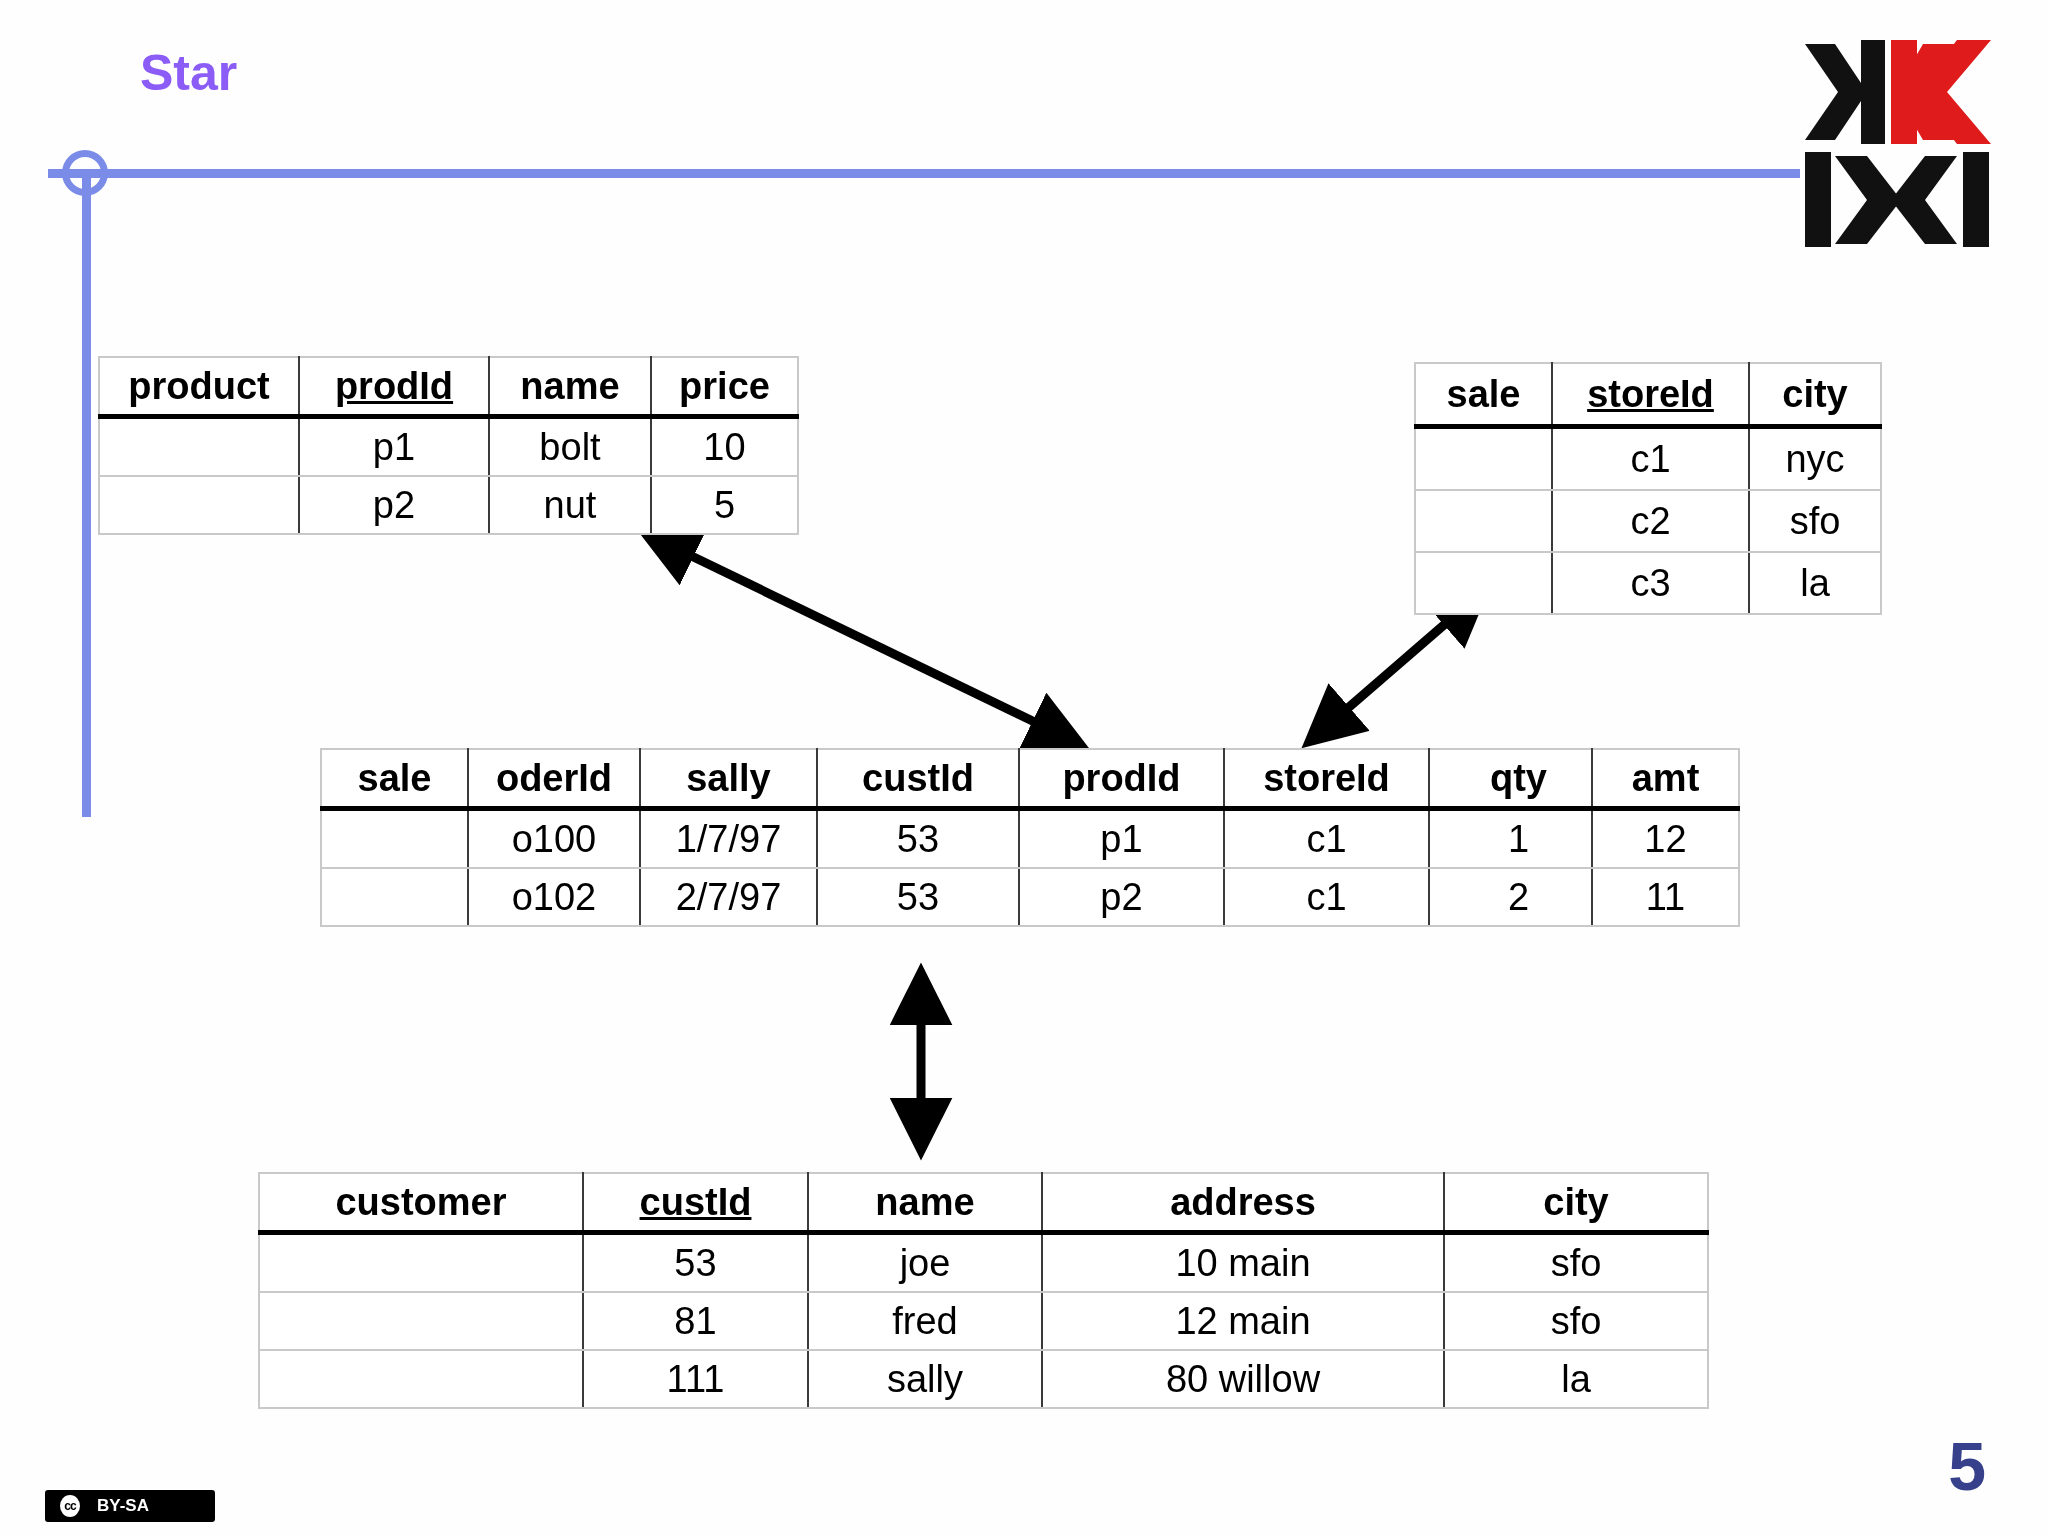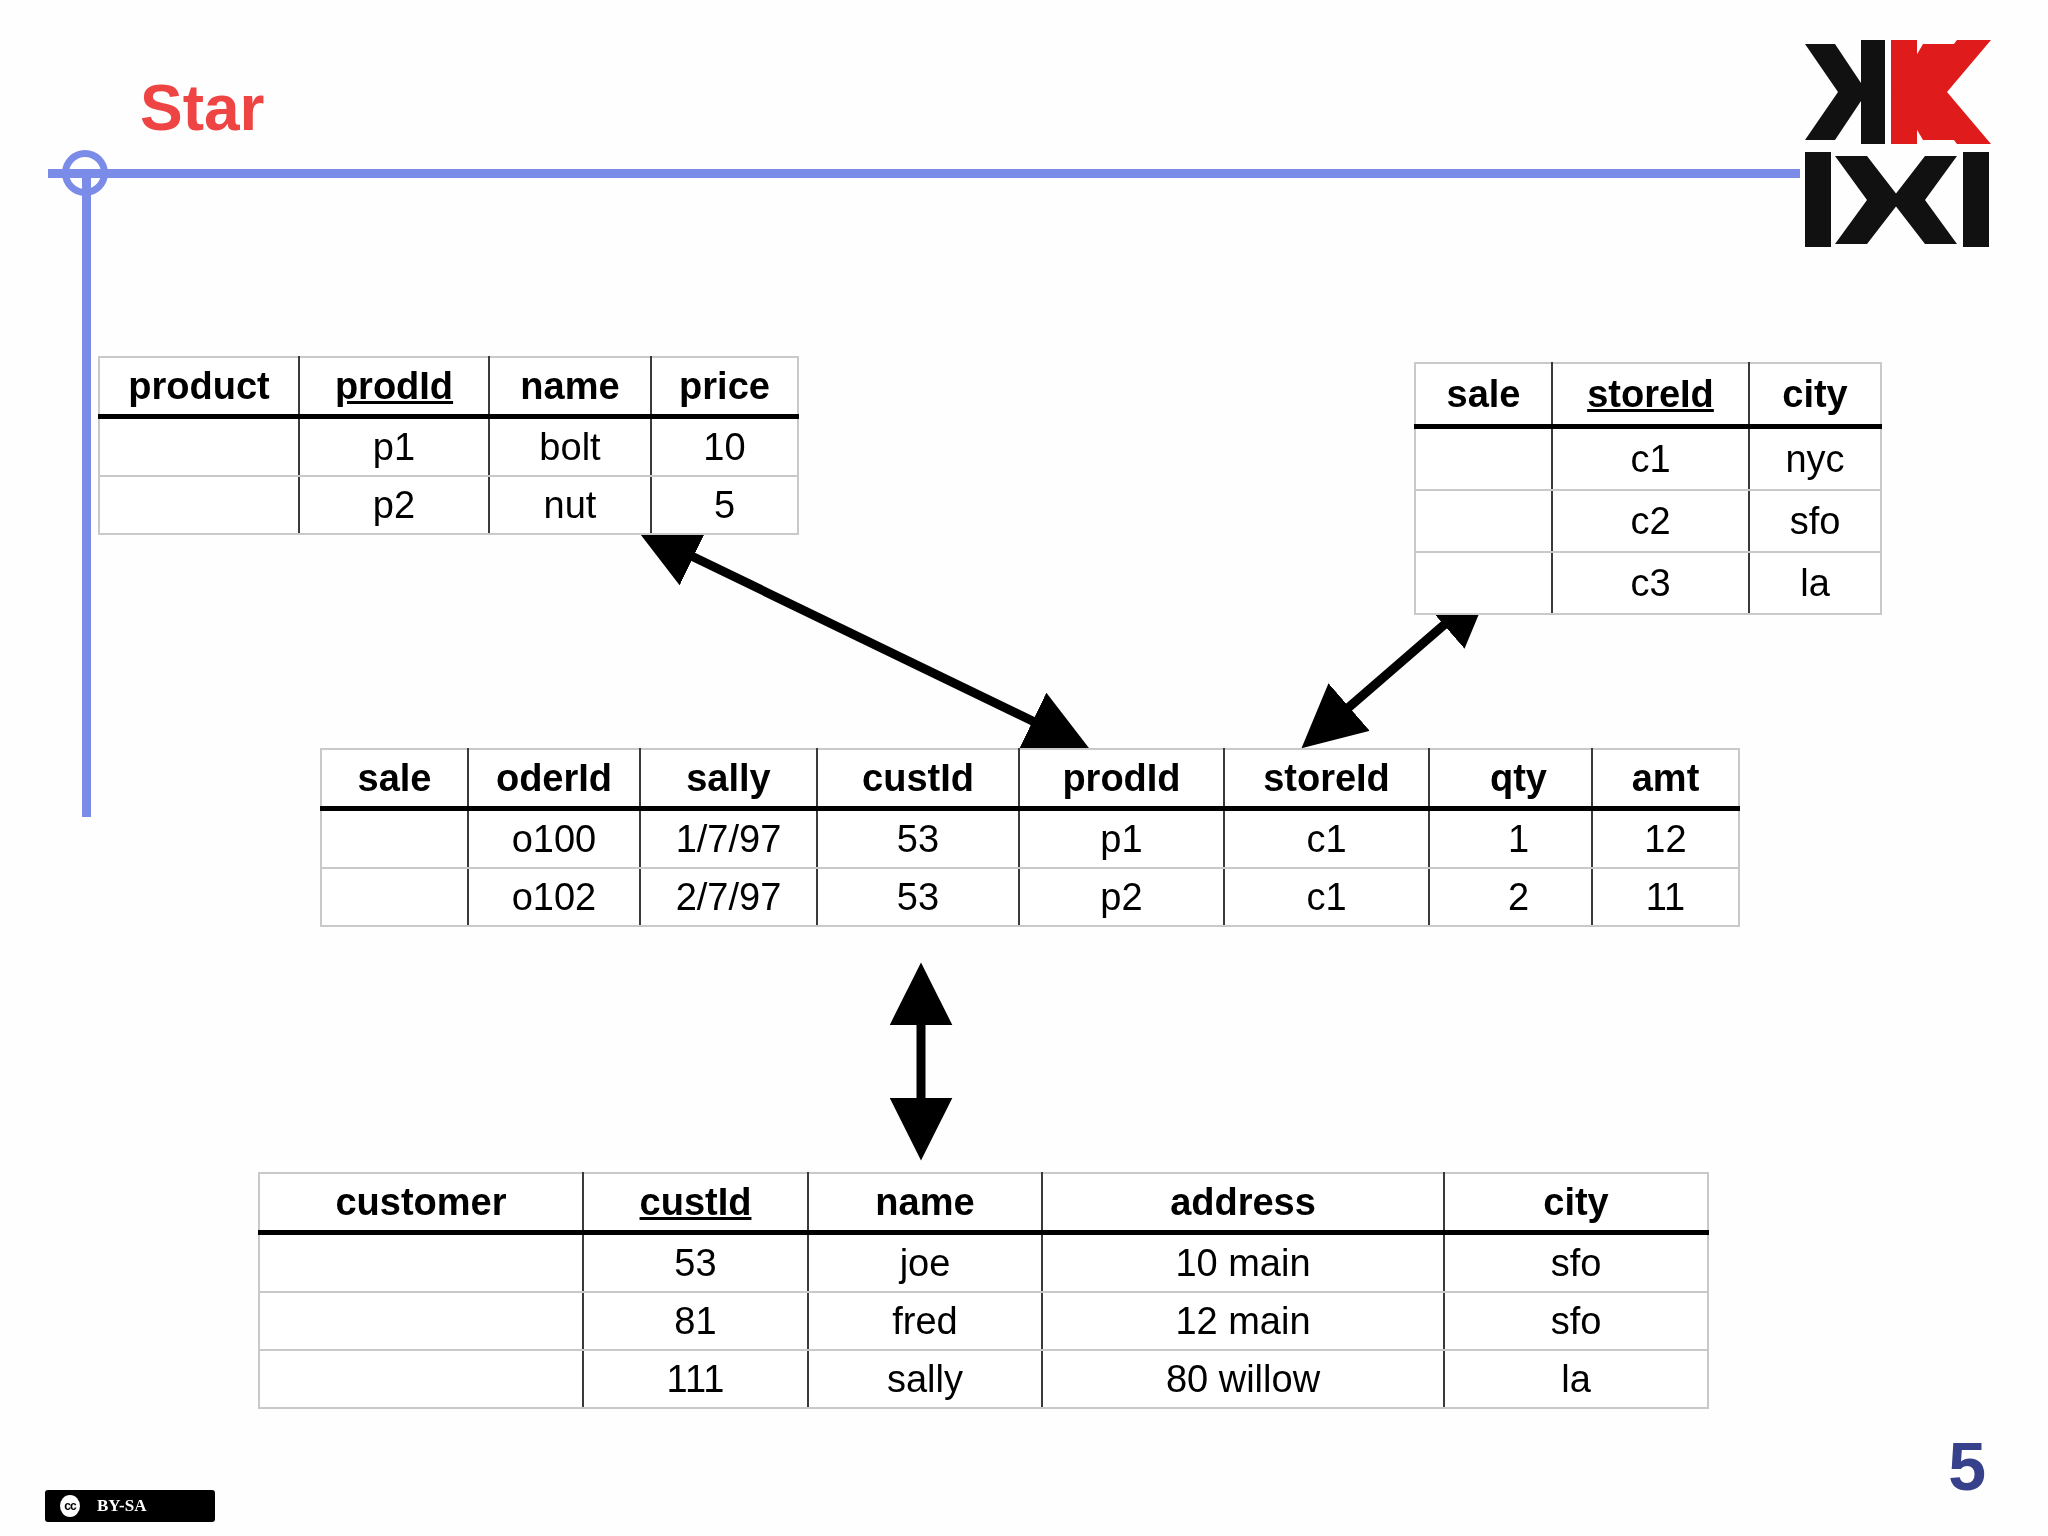--- a/index.html
+++ b/index.html
@@ -14,26 +14,25 @@
     overflow: hidden;
     font-family: "Liberation Sans", sans-serif;
     background: #fefefe;
   }
 
   
   #slide-title {
     position: absolute;
     left: 140px;
     top: 48px;
-    font-size: 64px;
-    font-weight: bold;
-    color: #ef4444;
+    font-size: 50px;
+    font-weight: bold;
+    color: #8b5cf6;
     letter-spacing: 0px;
     line-height: 1;
-    margin-top: 28px;
   }
 
   
   #deco-hline {
     position: absolute;
     left: 48px;
     top: 169px;
     width: 1752px;
     height: 9px;
     background: #7B8CE8;
@@ -193,21 +192,21 @@
     font-size: 12px;
     font-weight: bold;
     display: flex;
     align-items: center;
     justify-content: center;
   }
   #cc-badge .cc-text {
     color: #ffffff;
     font-size: 17px;
     font-weight: bold;
-    font-family: Liberation Serif, serif;
+    font-family: Liberation Sans, sans-serif;
     letter-spacing: 0px;
     margin-left: 8px;
   }
 </style>
 </head>
 <body>
 
 <div id="deco-hline"></div>
 <div id="deco-vline"></div>
 <div id="deco-circle"></div>

